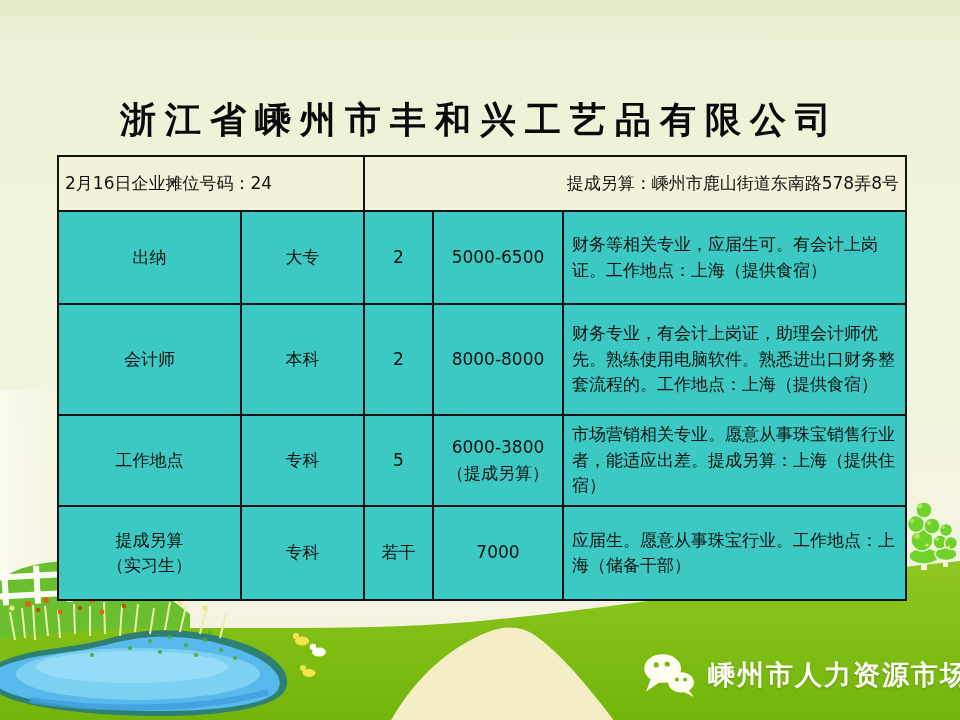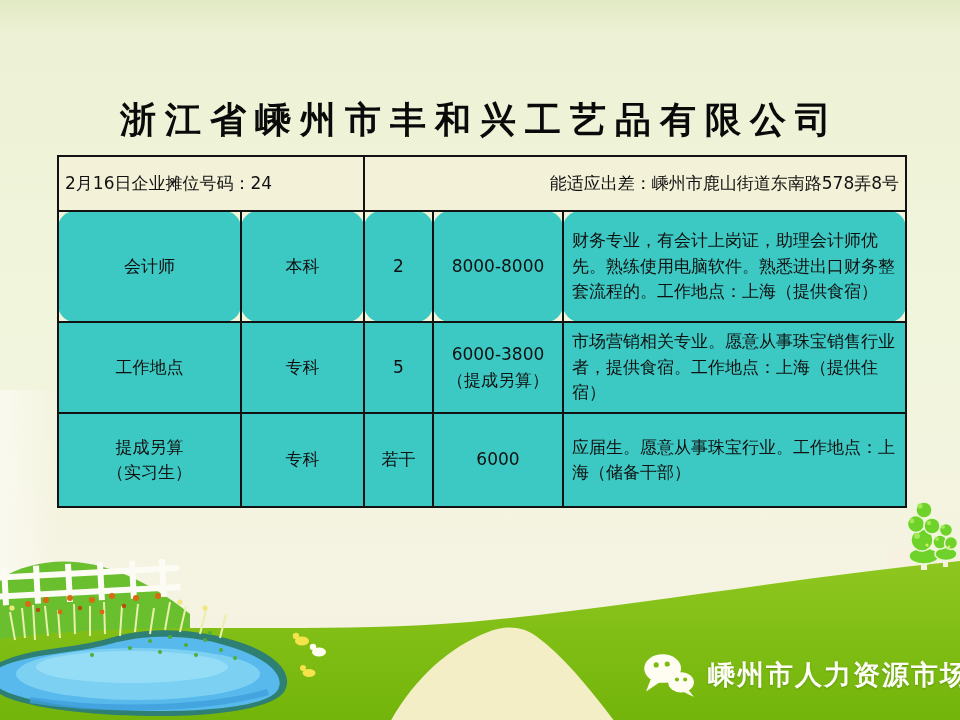--- a/index.html
+++ b/index.html
@@ -19,21 +19,21 @@
     border-collapse:collapse;table-layout:fixed;
     font-size:17px;color:#101010;line-height:1.5;
   }
   table.jobs td{border:2px solid #121212;vertical-align:middle;padding:2px 6px;white-space:pre-line;margin-left:7px;}
   .row-info td{background:#f3f2d9;height:49px;white-space:nowrap;}
   .cell-booth{text-align:left;padding-left:10px;}
   .cell-address{text-align:right;padding-right:8px;}
   .row-head td{background:#3cc9c3;height:51px;font-weight:700;text-align:center;}
   .row-data td{background:#3cc9c3;text-align:center;}
   .row-data td.req{text-align:left;padding:4px 8px;}
-  .h1 td{height:83px;} .h2 td{height:101px;border-radius:17px;} .h3 td{height:81px;} .h4 td{height:84px;}
+  .h1 td{height:83px;} .h2 td{height:101px;} .h3 td{height:81px;} .h4 td{height:84px;}
   .footer{
     position:absolute;left:642px;top:652px;z-index:3;display:flex;align-items:center;gap:10px;
   }
   .footer .label{
     color:#fdfdf6;font-size:27px;font-weight:600;letter-spacing:2px;
     text-shadow:0 1px 2px rgba(40,90,0,.35);white-space:nowrap;
   }
   .wechat{width:56px;height:46px;display:block;}
 </style>
 </head>
@@ -190,43 +190,50 @@
     <colgroup>
       <col style="width:183px">
         <col style="width:123px">
         <col style="width:69px">
       <col style="width:130px">
         <col style="width:343px">
     </colgroup>
     <tbody>
         <tr class="row-info">
       <td colspan="2" class="cell-booth">2月16日企业摊位号码：24</td>
-      <td colspan="3" class="cell-address">能适应出差：嵊州市鹿山街道东南路578弄8号</td>
+      <td colspan="3" class="cell-address">提成另算：嵊州市鹿山街道东南路578弄8号</td>
+    </tr>
+    <tr class="row-data h1">
+      <td>出纳</td>
+      <td>大专</td>
+      <td>2</td>
+      <td>5000-6500</td>
+      <td class="req">财务等相关专业，应届生可。有会计上岗证。工作地点：上海（提供食宿）</td>
     </tr>
     <tr class="row-data h2">
       <td>会计师</td>
       <td>本科</td>
       <td>2</td>
       <td>8000-8000</td>
       <td class="req">财务专业，有会计上岗证，助理会计师优先。熟练使用电脑软件。熟悉进出口财务整套流程的。工作地点：上海（提供食宿）</td>
     </tr>
     <tr class="row-data h3">
       <td>工作地点</td>
       <td>专科</td>
       <td>5</td>
       <td>6000-3800
 （提成另算）</td>
-      <td class="req">市场营销相关专业。愿意从事珠宝销售行业者，提供食宿。工作地点：上海（提供住宿）</td>
+      <td class="req">市场营销相关专业。愿意从事珠宝销售行业者，能适应出差。提成另算：上海（提供住宿）</td>
     </tr>
     <tr class="row-data h4">
       <td>提成另算
 （实习生）</td>
       <td>专科</td>
       <td>若干</td>
-      <td>6000</td>
+      <td>7000</td>
       <td class="req">应届生。愿意从事珠宝行业。工作地点：上海（储备干部）</td>
     </tr>
   </tbody>
     </table>
 
   <div class="footer">
     <svg class="wechat" viewBox="0 0 60 50" aria-hidden="true">
       <ellipse cx="22" cy="18" rx="20" ry="15.5" fill="#fffdf2"></ellipse>
       <polygon points="9,30 4,43 20,32" fill="#fffdf2"></polygon>
       <circle cx="15" cy="14" r="2.8" fill="#7cbb11"></circle>

